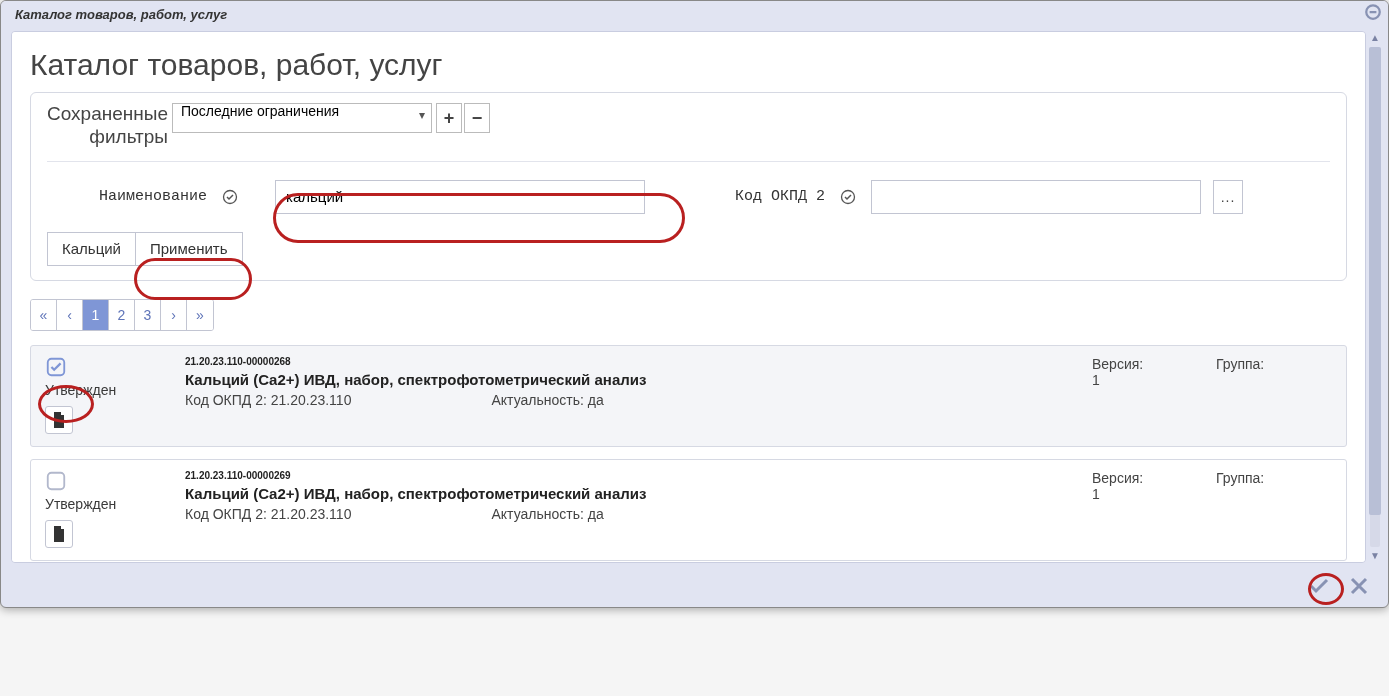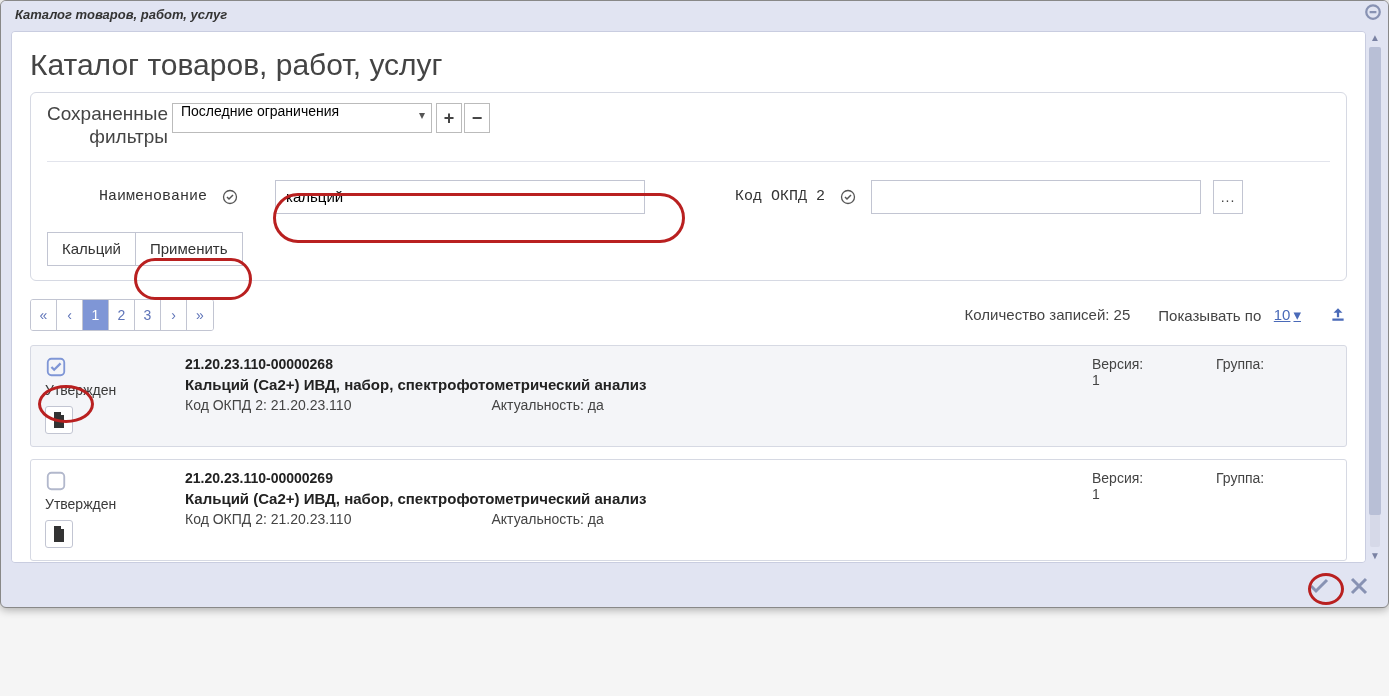--- a/index.html
+++ b/index.html
@@ -263,21 +263,21 @@
     border:1px solid #c2c5d2;
     border-radius:3px;
     display:flex; align-items:center; justify-content:center;
     color:#333; background:#fff;
     cursor:pointer;
     margin-top:4px;
   }
   .doc-icon svg { width:14px; height:16px; }
 
   .card-main { flex: 1; }
-  .card-code { font-size:14px; font-weight:bold; color:#222; margin-bottom:4px; }
+  .card-code { font-size:10px; font-weight:bold; color:#222; margin-bottom:4px; }
   .card-title { font-size:15px; font-weight:bold; color:#222; margin-bottom:4px; }
   .card-details { display:flex; gap:140px; font-size:14px; color:#444; }
 
   .card-right {
     width: 240px;
     display:flex;
     gap: 34px;
     font-size:14px; color:#444;
   }
   .card-right .col1 { width:90px; }
@@ -381,36 +381,20 @@
     <div class="list-header">
       <div class="pager">
         <div class="pg">«</div>
         <div class="pg">‹</div>
         <div class="pg active">1</div>
         <div class="pg">2</div>
         <div class="pg">3</div>
         <div class="pg">›</div>
         <div class="pg">»</div>
       </div>
-      <div class="list-meta">
-        <span>Количество записей: 25</span>
-        <span class="show-count">
-          <span>Показывать по</span>
-          &nbsp;
-          <span class="link">
-            <span>10</span>
-            <span>▾</span>
-          </span>
-        </span>
-        <span class="export-icon">
-          <svg viewBox="0 0 16 16">
-              <path d="M3 13h10v-2H3v2zm5-11L4 6h3v4h2V6h3L8 2z" fill="currentColor"></path>
-            </svg>
-        </span>
-      </div>
     </div>
 
     <div class="card selected">
       <div class="card-left">
         <div class="check-icon checked">
           <svg viewBox="0 0 24 24">
               <rect x="3" y="3" width="18" height="18" rx="4" fill="none" stroke="currentColor" stroke-width="2"></rect>
               <path d="M7 12l3 3 7-7" fill="none" stroke="currentColor" stroke-width="2.5"></path>
             </svg>
         </div>

